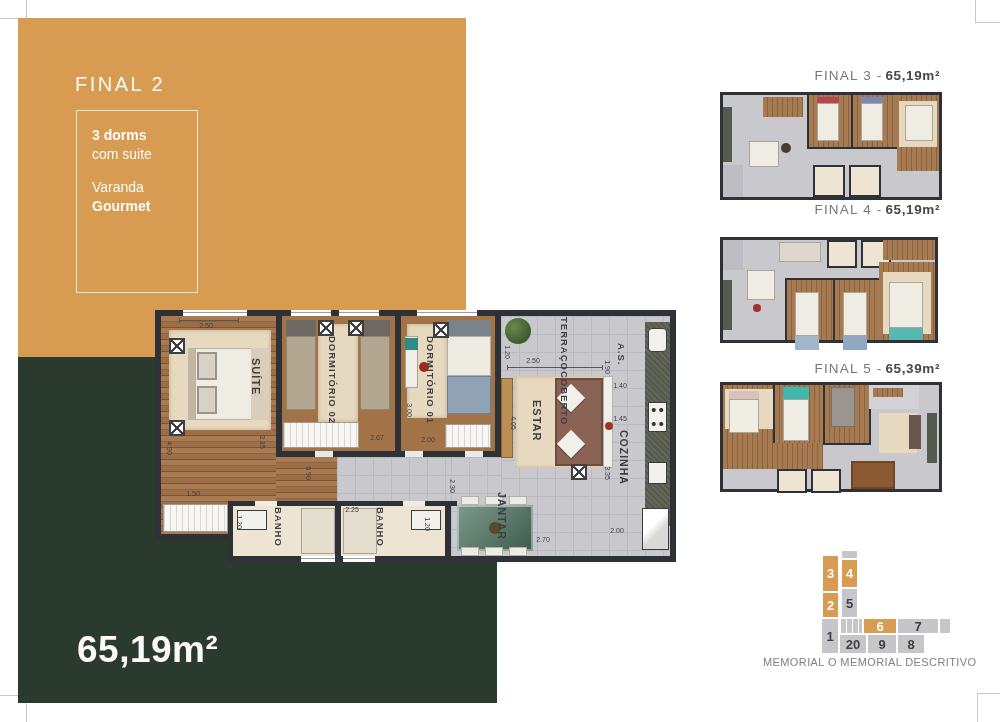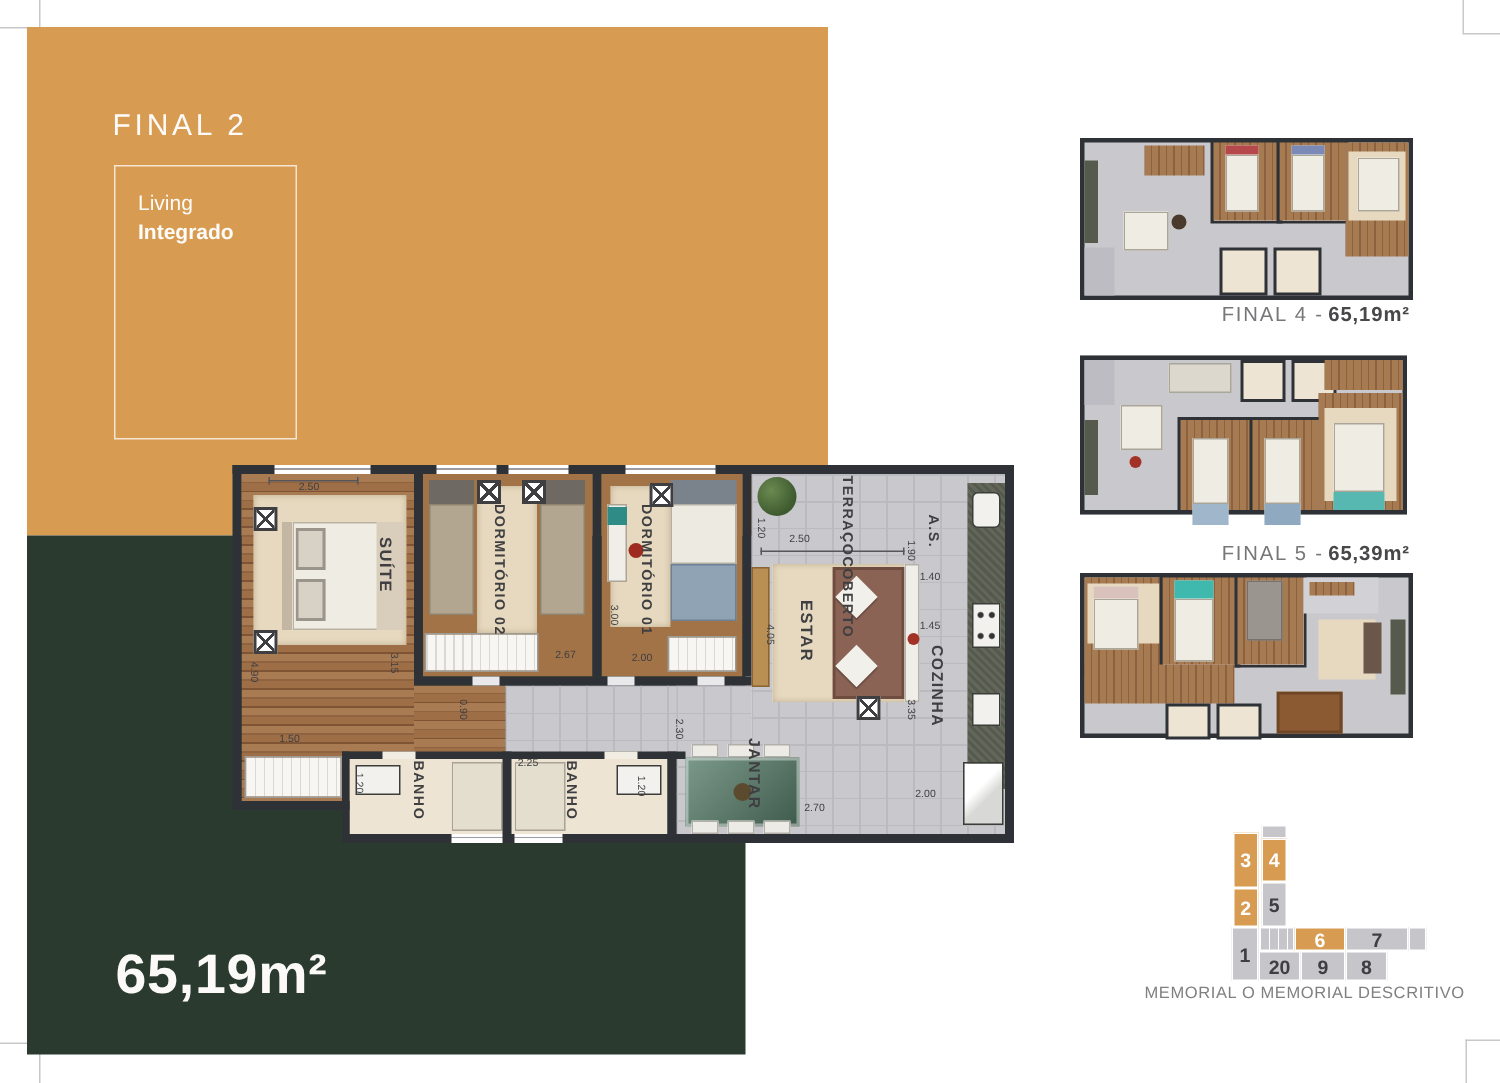--- a/index.html
+++ b/index.html
@@ -2,21 +2,21 @@
 <html><head>
 <meta charset="utf-8">
 <style>
   html,body{margin:0;padding:0;background:#eaeaea;}
   #page{position:relative;width:1000px;height:722px;background:#FFFFFF;overflow:hidden;
         font-family:"Liberation Sans",sans-serif;}
   .abs{position:absolute;}
   
   .crop{position:absolute;background:#C8C8C8;}
   
-  #orange-panel{position:absolute;left:18px;top:18px;width:534px;height:339px;background:#D89B52;}
+  #orange-panel{position:absolute;left:18px;top:18px;width:448px;height:339px;background:#D89B52;}
   #green-panel{position:absolute;left:18px;top:357px;width:479px;height:346px;background:#2B3A2E;}
   #final-title{position:absolute;left:57px;top:55px;color:#FCFBF9;font-size:20px;letter-spacing:2.5px;}
   #feature-box{position:absolute;left:58px;top:92px;width:122px;height:183px;
                border:1px solid rgba(255,255,255,.75);box-sizing:border-box;padding:15px 0 0 15px;color:#FDFCF9;}
   .feat{margin-bottom:14px;font-size:14px;line-height:19px;}
   .feat .b{font-weight:bold;}
   #big-area{position:absolute;left:59px;top:272px;color:#FBFAF8;font-size:37px;font-weight:bold;letter-spacing:.5px;}
   
   #plan{position:absolute;left:155px;top:310px;width:521px;height:256px;}
   .wall{position:absolute;background:#2E3237;}
@@ -74,22 +74,26 @@
   <div class="crop" style="left:975px;top:22px;width:25px;height:1px"></div>
   <div class="crop" style="left:26px;top:695px;width:1px;height:27px"></div>
   <div class="crop" style="left:0;top:695px;width:26px;height:1px"></div>
   <div class="crop" style="left:977px;top:693px;width:1px;height:29px"></div>
   <div class="crop" style="left:977px;top:693px;width:23px;height:1px"></div>
 
   <div id="orange-panel">
     <div id="final-title">FINAL 2</div>
     <div id="feature-box">
       <div class="feat">
-        <div>Living</div>
-        <div class="b">Integrado</div>
+        <div class="b">3 dorms</div>
+        <div>com suite</div>
+      </div>
+      <div class="feat">
+        <div>Varanda</div>
+        <div class="b">Gourmet</div>
       </div>
     </div>
   </div>
   <div id="green-panel">
     <div id="big-area">65,19m²</div>
   </div>
 
   <div id="plan">
 
     <div class="abs wood-h" style="left:6px;top:6px;width:115px;height:218px"></div>
@@ -227,20 +231,23 @@
         <span class="dim v" style="left: 358px; top: 113px;">4.05</span>
         <span class="dim" style="left: 465px; top: 75px;">1.40</span>
         <span class="dim" style="left: 465px; top: 108px;">1.45</span>
         <span class="dim v" style="left: 452px; top: 163px;">3.35</span>
         <span class="dim" style="left: 462px; top: 220px;">2.00</span>
         <span class="dim" style="left: 388px; top: 229px;">2.70</span>
         <span class="dim v" style="left: 297px; top: 176px;">2.30</span>
       </div>
   </div>
 
+  <div class="utitle" style="top:68px">
+    <span>FINAL 3 -</span><b>65,19m²</b>
+  </div>
   <div class="mini" style="left:720px;top:92px;width:222px;height:108px">
     <div class="mb" style="left:0;top:12px;width:9px;height:55px;background:#565A4D"></div>
     <div class="mb" style="left:0;top:70px;width:20px;height:32px;background:#BDBCC2"></div>
     <div class="mb mwood" style="left:40px;top:2px;width:40px;height:20px"></div>
     <div class="mb mbed" style="left:26px;top:46px;width:30px;height:26px"></div>
     <div class="mb" style="left:58px;top:48px;width:10px;height:10px;border-radius:50%;background:#4A3A2E"></div>
     <div class="mb mwood" style="left:86px;top:0;width:44px;height:52px;box-shadow:0 0 0 2px #2E3237"></div>
     <div class="mb mbed" style="left:94px;top:2px;width:22px;height:38px;border-top:6px solid #B5484A"></div>
     <div class="mb mwood" style="left:130px;top:0;width:44px;height:52px;box-shadow:0 0 0 2px #2E3237"></div>
     <div class="mb mbed" style="left:138px;top:2px;width:22px;height:38px;border-top:6px solid #7A89B5"></div>

